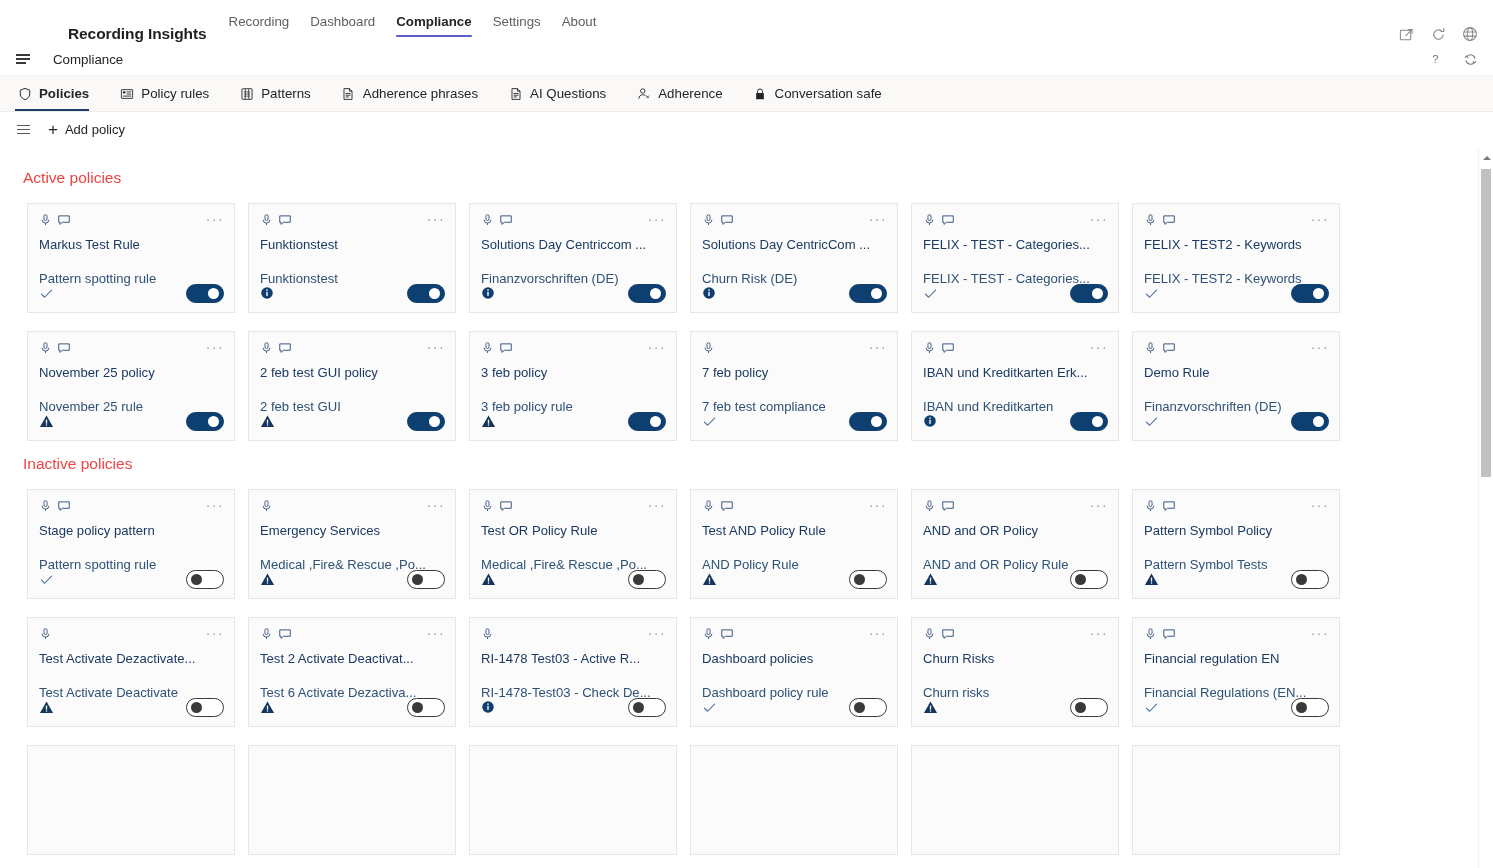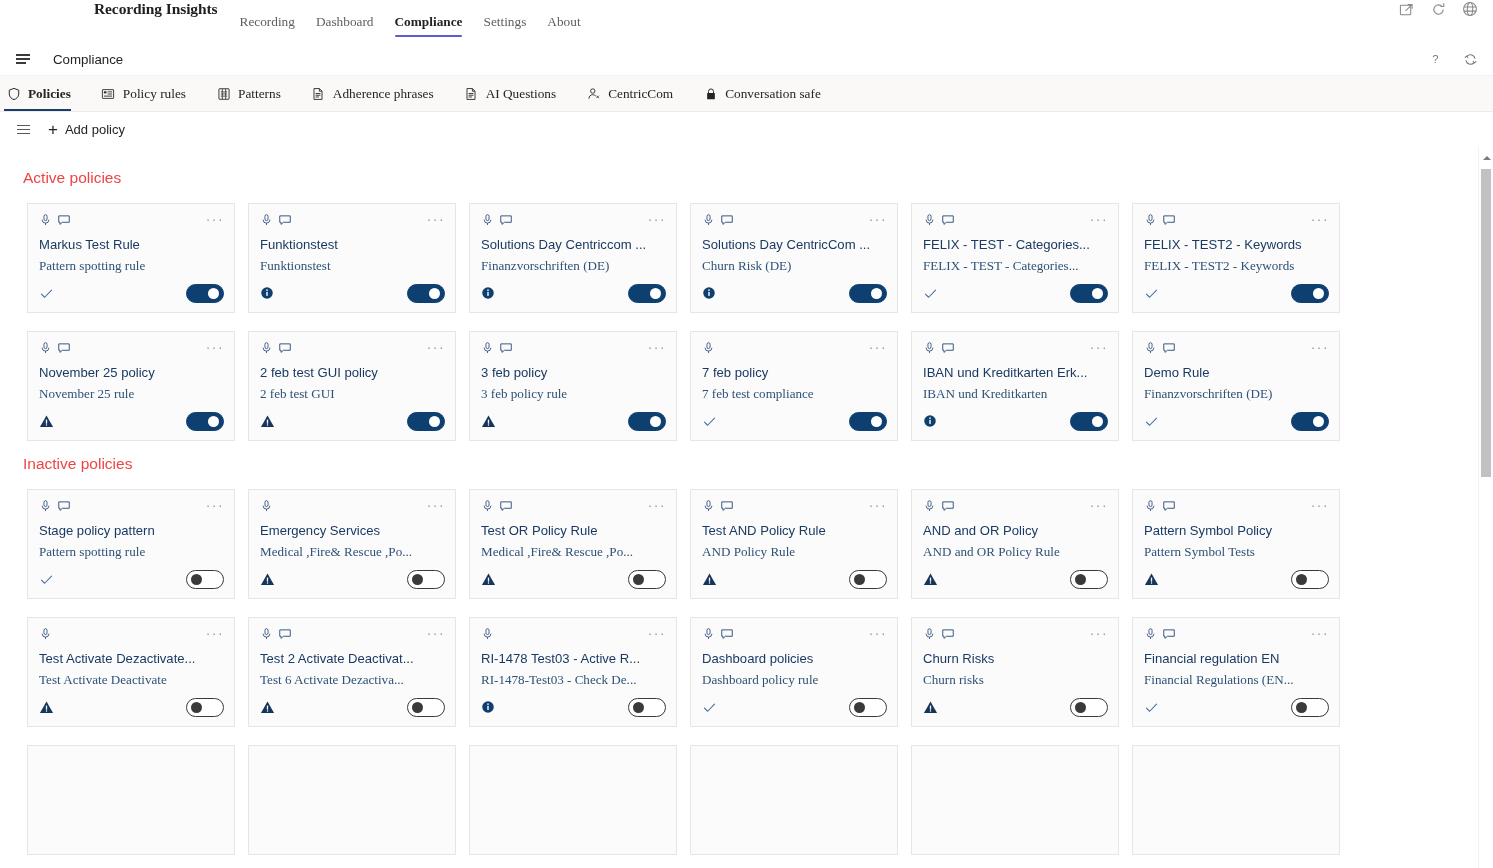--- a/index.html
+++ b/index.html
@@ -10,24 +10,23 @@
     background: #ffffff;
     font-family: "Liberation Sans", sans-serif;
     -webkit-font-smoothing: antialiased;
   }
 
   
   .app-header {
     height: 43px;
     background: #ffffff;
     display: flex;
-    align-items: flex-start;
-    padding: 0 14px 0 94px;
+    align-items: flex-end;
+    padding: 0 14px 0 68px;
     position: relative;
-    font-family: Liberation Serif, serif;
   }
   .app-title {
     font-size: 15.5px;
     font-weight: bold;
     color: #201f1e;
     letter-spacing: -0.1px;
     margin-right: 22px;
     white-space: nowrap;
   }
   .nav-links { display: flex; align-items: center; gap: 21px; height: 43px; }
@@ -82,23 +81,22 @@
     margin-left: 17px;
   }
   .sub-header-icons { margin-left: auto; display: flex; align-items: center; gap: 17px; color: #7a7977; }
 
   
   .tabstrip {
     height: 36px;
     background: #faf9f8;
     display: flex;
     align-items: stretch;
-    padding-left: 4px;
+    padding-left: 15px;
     border-bottom: 1px solid #edebe9;
-    font-family: Liberation Serif, serif;
   }
   .tab {
     display: flex;
     align-items: center;
     gap: 7px;
     padding: 0 12px 0 2px;
     margin-right: 16px;
     font-size: 13.3px;
     color: #242424;
     position: relative;
@@ -201,29 +199,28 @@
     margin-top: 7px;
     font-size: 13.1px;
     font-weight: normal;
     color: #1b3a63;
     white-space: nowrap;
     overflow: hidden;
     text-overflow: ellipsis;
     line-height: 17px;
   }
   .card-sub {
-    margin-top: 4px;
+    margin-top: 17px;
     font-size: 13.1px;
     color: #2e5177;
     white-space: nowrap;
     overflow: hidden;
     text-overflow: ellipsis;
     line-height: 17px;
     font-weight: normal;
-    font-family: Liberation Serif, serif;
   }
   .card-footer {
     position: absolute;
     left: 11px; right: 10px; bottom: 9px;
     display: flex;
     align-items: center;
     justify-content: space-between;
     height: 20px;
   }
   .status-ico { display:flex; align-items:center; }
@@ -388,21 +385,21 @@
   </div>
 
   <div class="tab">
     <span class="tab-ico">
       <svg width="14" height="14" viewBox="0 0 16 16" fill="none" stroke="#242424" stroke-width="1">
         <circle cx="6.6" cy="4.6" r="2.5"></circle>
         <path d="M2.2 13.4 C2.2 10.4 4.2 8.8 6.6 8.8 C8 8.8 9.2 9.4 10 10.3"></path>
         <path d="M10.8 9.9 L13.6 12.7 M13.6 9.9 L10.8 12.7" stroke-width="0.9"></path>
       </svg>
     </span>
-    <span>CentricCom</span>
+    <span>Adherence</span>
   </div>
 
   <div class="tab">
     <span class="tab-ico">
       <svg width="14" height="14" viewBox="0 0 16 16" fill="none">
         <path d="M5.2 7 V5 A2.8 2.8 0 0 1 10.8 5 V7" stroke="#242424" stroke-width="1.1" fill="none"></path>
         <rect x="3.6" y="6.9" width="8.8" height="7" rx="0.6" fill="#242424"></rect>
       </svg>
     </span>
     <span>Conversation safe</span>

